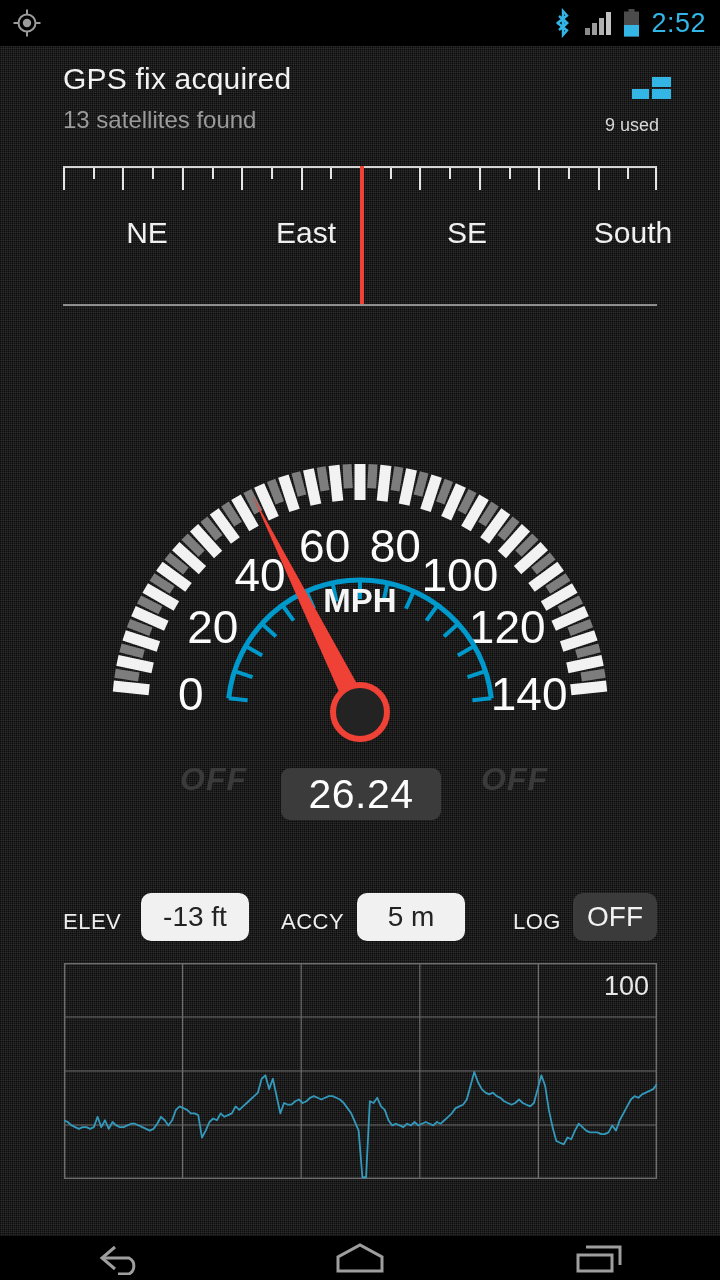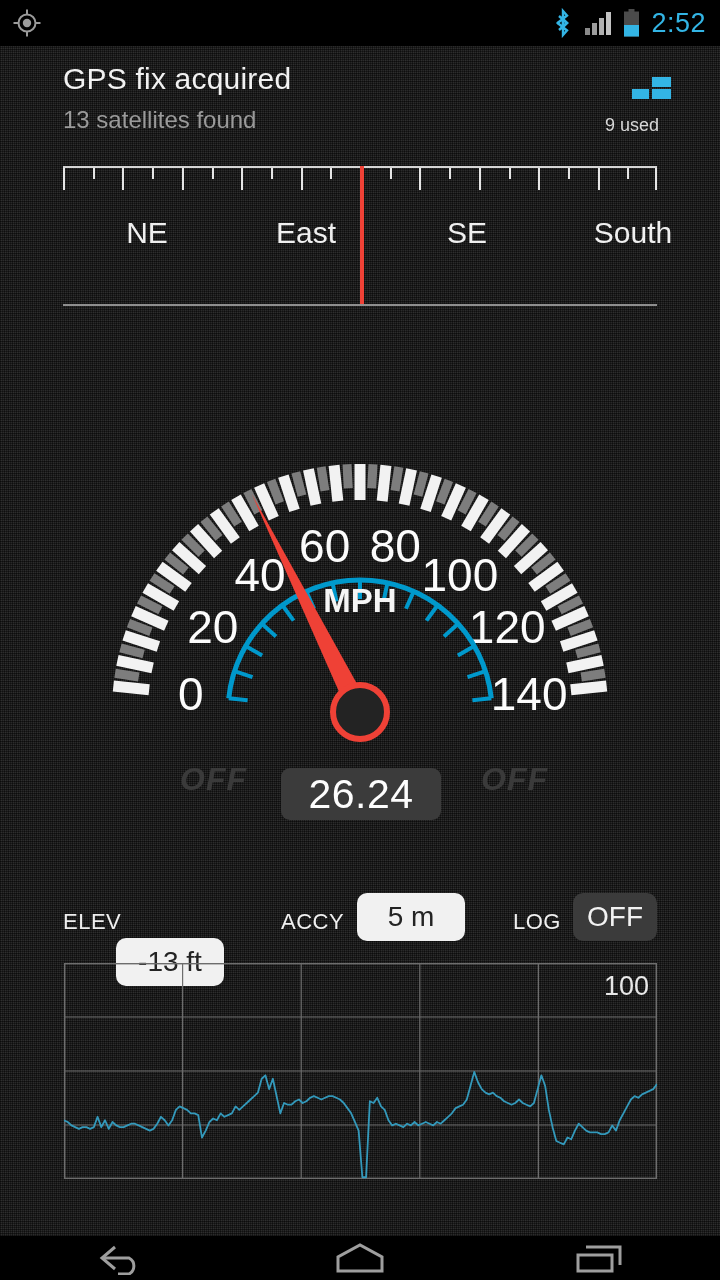--- a/index.html
+++ b/index.html
@@ -124,21 +124,21 @@
     height:48px; border-radius:10px;
     display:flex; align-items:center; justify-content:center;
     padding:0 14px;
   }
   .pill.light{ background:#f1f1f1; }
   .pill.light span{ color:#232323; font-size:28px; }
   .pill.dark{ background:#3b3b3b; }
   .pill.dark span{ color:#f2f2f2; font-size:28px; }
 
   #lbl-elev{ left:63px; }
-  #val-elev{ left:116px; min-width:108px;margin-top:45px; }
+  #val-elev{ left:141px; min-width:108px; }
   #lbl-accy{ left:281px; }
   #val-accy{ left:357px; min-width:108px; }
   #lbl-log{  left:513px; }
   #val-log{  left:573px; min-width:84px; }
 
   
   #chart{
     position:absolute; left:64px; top:917px;
     width:593px; height:216px;
   }

